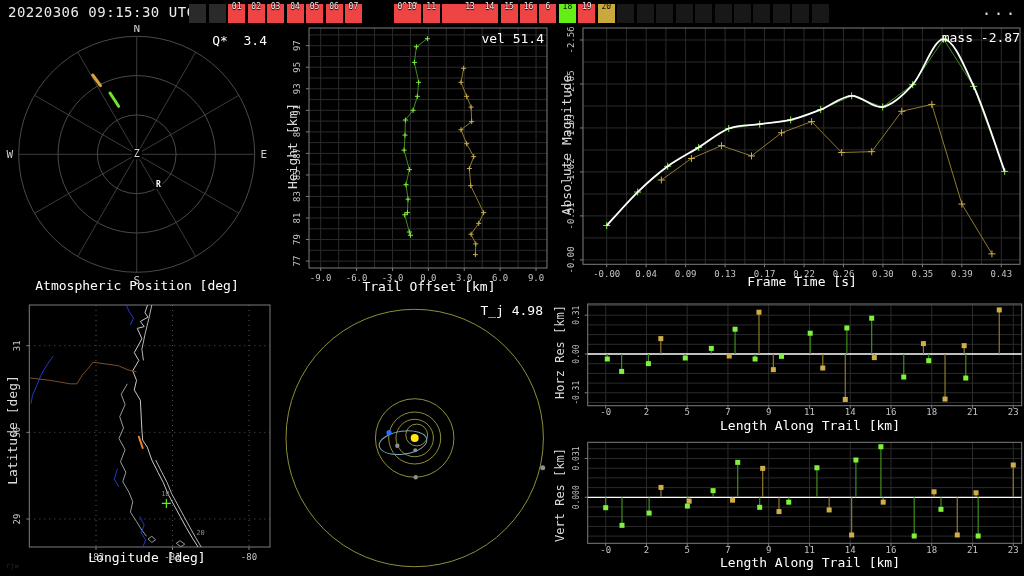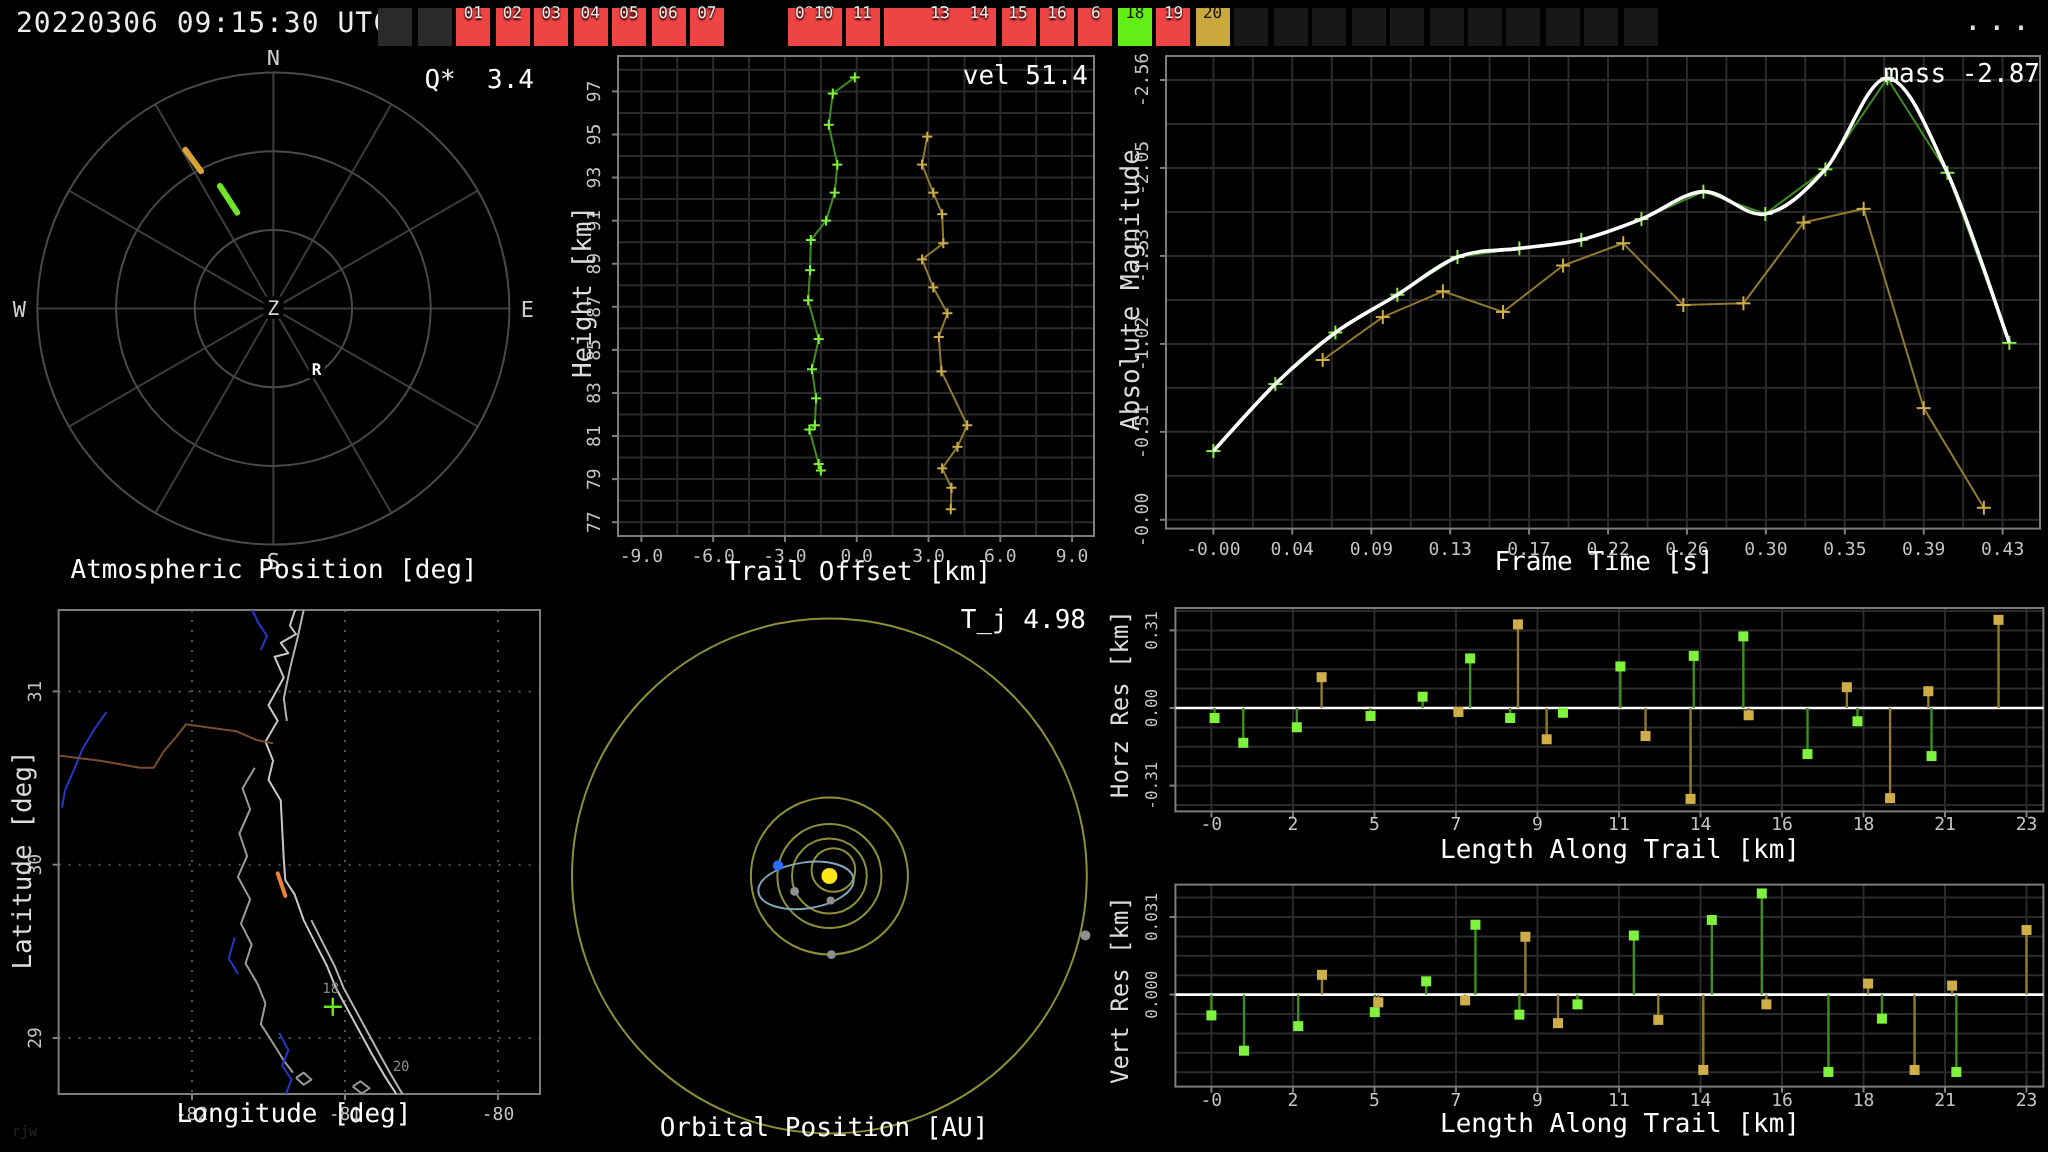--- a/index.html
+++ b/index.html
@@ -471,21 +471,20 @@
         <circle cx="134.7" cy="143" r="128.70000000000002" fill="none" stroke="#8f8f37"></circle>
         <ellipse cx="122.99999999999999" cy="147.7" rx="24" ry="11.5" fill="none" stroke="#7fa8b8" transform="rotate(-8 122.99999999999999 147.7)"></ellipse>
         <circle cx="134.7" cy="143" r="4" fill="#ffe616"></circle>
         <circle cx="135.29999999999998" cy="155.3" r="2" fill="#8f8f8f"></circle>
         <circle cx="117.29999999999998" cy="150.7" r="2.2" fill="#8f8f8f"></circle>
         <circle cx="108.99999999999999" cy="137.7" r="2.6" fill="#2e6cff"></circle>
         <circle cx="135.7" cy="182.3" r="2.2" fill="#8f8f8f"></circle>
         <circle cx="262.7" cy="172.7" r="2.5" fill="#8f8f8f"></circle>
       </svg>
     <div class="annot" style="right:7px;top:8px">T_j 4.98</div>
-    <div class="ptitle" style="left:132px;top:262px">Orbital Position [AU]</div>
   </div>
 
   <div class="panel" id="p-res" style="left:550px;top:295px;width:474px;height:281px">
     <svg id="svg-res" width="474" height="281">
         <line x1="37.7" y1="49.297" x2="471.7" y2="49.297" stroke="#2b2b2b" stroke-width="1"></line>
         <line x1="37.7" y1="68.703" x2="471.7" y2="68.703" stroke="#2b2b2b" stroke-width="1"></line>
         <line x1="37.7" y1="39.594" x2="471.7" y2="39.594" stroke="#2b2b2b" stroke-width="1"></line>
         <line x1="37.7" y1="78.406" x2="471.7" y2="78.406" stroke="#2b2b2b" stroke-width="1"></line>
         <line x1="37.7" y1="29.891000000000002" x2="471.7" y2="29.891000000000002" stroke="#2b2b2b" stroke-width="1"></line>
         <line x1="37.7" y1="88.109" x2="471.7" y2="88.109" stroke="#2b2b2b" stroke-width="1"></line>

